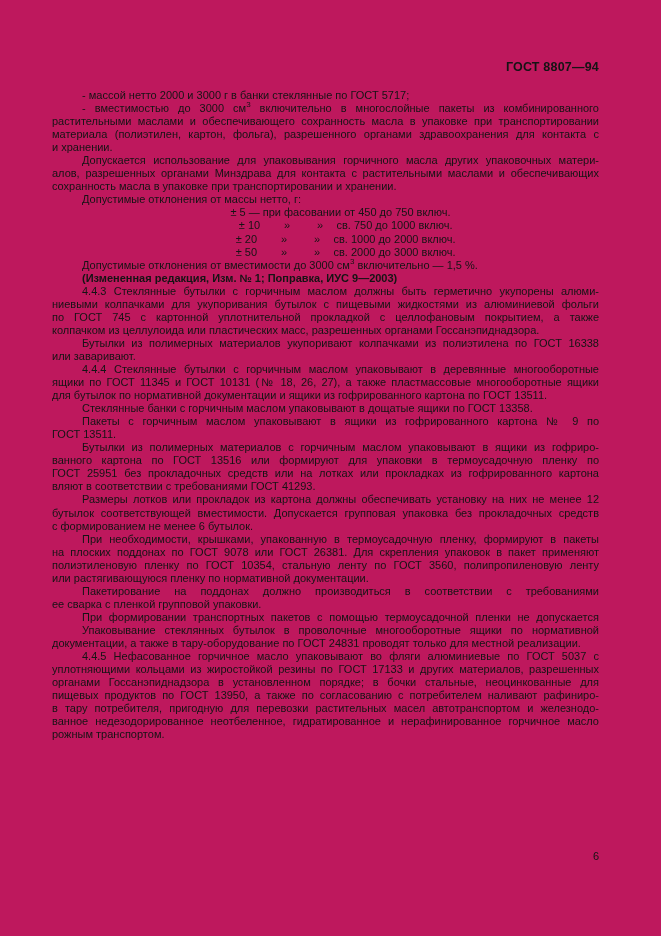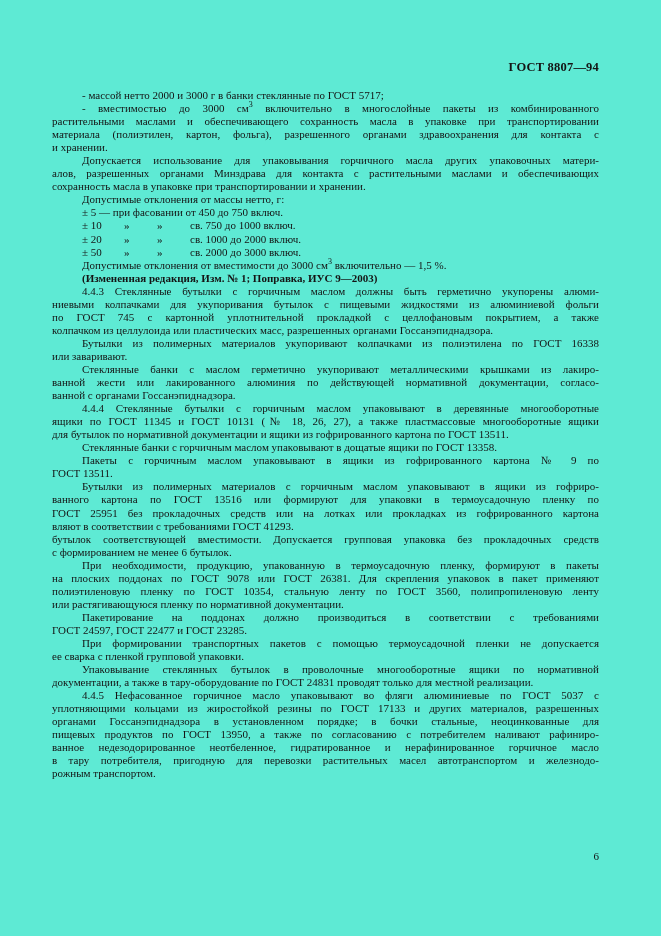--- a/index.html
+++ b/index.html
@@ -1,21 +1,21 @@
 <!DOCTYPE html>
 <html><head>
 <meta charset="utf-8">
 <style>
   html, body { margin: 0; padding: 0; background: #ffffff; }
   .page {
     position: relative;
     width: 661px;
     height: 936px;
-    background: #5eead4;
-    font-family: Liberation Serif, serif;
+    background: #be185d;
+    font-family: Liberation Sans, sans-serif;
     color: #141414;
     overflow: hidden;
   }
   .gost-header {
     position: absolute;
     top: 60px;
     right: 62px;
     font-size: 12.5px;
     font-weight: bold;
     letter-spacing: 0.2px;
@@ -31,21 +31,21 @@
   .para { margin: 0; }
   .para.bold { font-weight: bold; }
   .line {
     text-align: justify;
     text-align-last: justify;
     white-space: normal;
   }
   .line.first { text-indent: 30px; }
   .line.last { text-align-last: left; }
   sup { font-size: 8px; line-height: 0; vertical-align: super; }
-  .tol-row { padding-left: 30px; text-align: left; }
+  .tol-row { padding-left: 30px; text-align: center; }
   .tol-amount { display: inline-block; width: 42px; }
   .tol-sep { display: inline-block; width: 33px; }
   .footer-center {
     position: absolute;
     left: 52px;
     width: 547px;
     top: 850px;
     text-align: center;
     font-size: 11px;
   }
@@ -93,68 +93,63 @@
         <div class="line first">4.4.3 Стеклянные бутылки с горчичным маслом должны быть герметично укупорены алюми-</div>
         <div class="line">ниевыми колпачками для укупоривания бутылок с пищевыми жидкостями из алюминиевой фольги</div>
         <div class="line">по ГОСТ 745 с картонной уплотнительной прокладкой с целлофановым покрытием, а также</div>
         <div class="line last">колпачком из целлулоида или пластических масс, разрешенных органами Госсанэпиднадзора.</div>
       </div>
       <div class="para">
         <div class="line first">Бутылки из полимерных материалов укупоривают колпачками из полиэтилена по ГОСТ 16338</div>
         <div class="line last">или заваривают.</div>
       </div>
       <div class="para">
-        <div class="line first">Стеклянные банки с маслом герметично укупоривают металлическими крышками из лакиро-</div>
-        <div class="line">ванной жести или лакированного алюминия по действующей нормативной документации, согласо-</div>
-        <div class="line last">ванной с органами Госсанэпиднадзора.</div>
-      </div>
-      <div class="para">
         <div class="line first">4.4.4 Стеклянные бутылки с горчичным маслом упаковывают в деревянные многооборотные</div>
         <div class="line">ящики по ГОСТ 11345 и ГОСТ 10131 (№ 18, 26, 27), а также пластмассовые многооборотные ящики</div>
         <div class="line last">для бутылок по нормативной документации и ящики из гофрированного картона по ГОСТ 13511.</div>
       </div>
       <div class="para">
         <div class="line first last">Стеклянные банки с горчичным маслом упаковывают в дощатые ящики по ГОСТ 13358.</div>
       </div>
       <div class="para">
         <div class="line first">Пакеты с горчичным маслом упаковывают в ящики из гофрированного картона № 9 по</div>
         <div class="line last">ГОСТ 13511.</div>
       </div>
       <div class="para">
         <div class="line first">Бутылки из полимерных материалов с горчичным маслом упаковывают в ящики из гофриро-</div>
         <div class="line">ванного картона по ГОСТ 13516 или формируют для упаковки в термоусадочную пленку по</div>
         <div class="line">ГОСТ 25951 без прокладочных средств или на лотках или прокладках из гофрированного картона</div>
         <div class="line last">вляют в соответствии с требованиями ГОСТ 41293.</div>
       </div>
       <div class="para">
+        <div class="line first">Размеры лотков или прокладок из картона должны обеспечивать установку на них не менее 12</div>
         <div class="line">бутылок соответствующей вместимости. Допускается групповая упаковка без прокладочных средств</div>
         <div class="line last">с формированием не менее 6 бутылок.</div>
       </div>
       <div class="para">
-        <div class="line first">При необходимости, продукцию, упакованную в термоусадочную пленку, формируют в пакеты</div>
+        <div class="line first">При необходимости, крышками, упакованную в термоусадочную пленку, формируют в пакеты</div>
         <div class="line">на плоских поддонах по ГОСТ 9078 или ГОСТ 26381. Для скрепления упаковок в пакет применяют</div>
         <div class="line">полиэтиленовую пленку по ГОСТ 10354, стальную ленту по ГОСТ 3560, полипропиленовую ленту</div>
         <div class="line last">или растягивающуюся пленку по нормативной документации.</div>
       </div>
       <div class="para">
         <div class="line first">Пакетирование на поддонах должно производиться в соответствии с требованиями</div>
-        <div class="line last">ГОСТ 24597, ГОСТ 22477 и ГОСТ 23285.</div>
       </div>
       <div class="para">
+        <div class="line last">ее сварка с пленкой групповой упаковки.</div>
         <div class="line first">При формировании транспортных пакетов с помощью термоусадочной пленки не допускается</div>
-        <div class="line last">ее сварка с пленкой групповой упаковки.</div>
       </div>
       <div class="para">
         <div class="line first">Упаковывание стеклянных бутылок в проволочные многооборотные ящики по нормативной</div>
         <div class="line last">документации, а также в тару-оборудование по ГОСТ 24831 проводят только для местной реализации.</div>
       </div>
       <div class="para">
         <div class="line first">4.4.5 Нефасованное горчичное масло упаковывают во фляги алюминиевые по ГОСТ 5037 с</div>
         <div class="line">уплотняющими кольцами из жиростойкой резины по ГОСТ 17133 и других материалов, разрешенных</div>
         <div class="line">органами Госсанэпиднадзора в установленном порядке; в бочки стальные, неоцинкованные для</div>
         <div class="line">пищевых продуктов по ГОСТ 13950, а также по согласованию с потребителем наливают рафиниро-</div>
+        <div class="line">в тару потребителя, пригодную для перевозки растительных масел автотранспортом и железнодо-</div>
         <div class="line">ванное недезодорированное неотбеленное, гидратированное и нерафинированное горчичное масло</div>
-        <div class="line">в тару потребителя, пригодную для перевозки растительных масел автотранспортом и железнодо-</div>
         <div class="line last">рожным транспортом.</div>
       </div>
     </div>
   <div class="footer-right">6</div>
 </div>
 
 </body></html>

